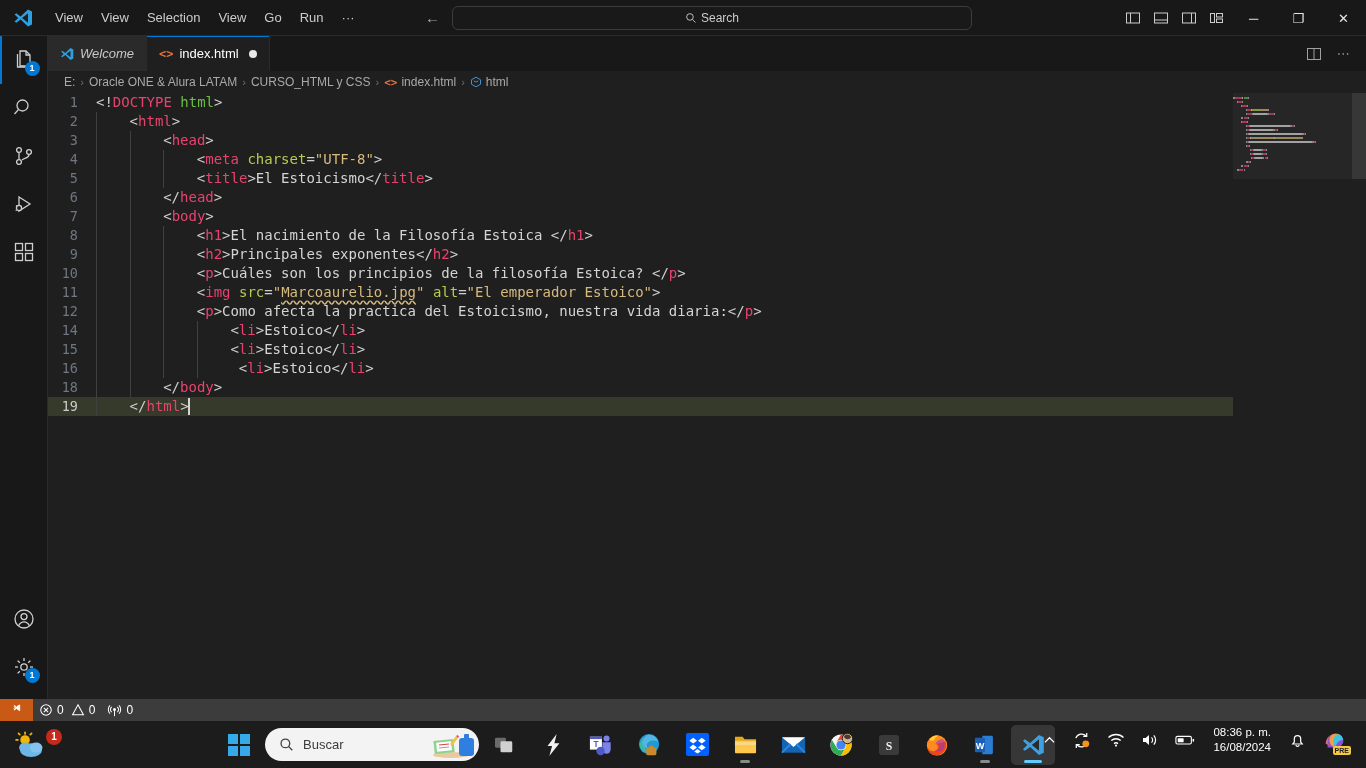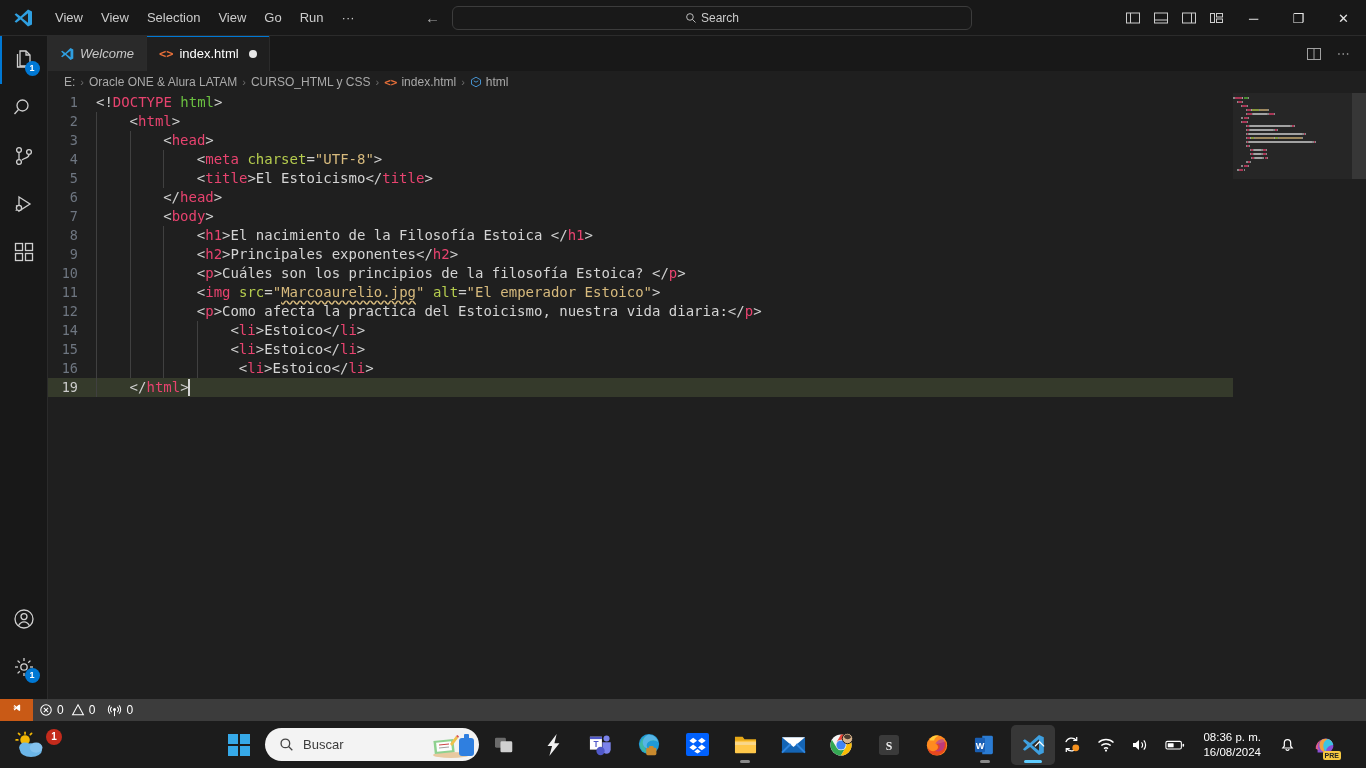--- a/index.html
+++ b/index.html
@@ -192,21 +192,21 @@
   .tb-icon.active::after {
     content: ''; position: absolute; bottom: 2px; left: 50%; transform: translateX(-50%);
     width: 18px; height: 3px; border-radius: 2px; background: #60cdff;
   }
   .searchbox {
     width: 214px; height: 33px; background: #f3f3f3; border-radius: 18px;
     display: flex; align-items: center; padding: 0 8px 0 14px; gap: 9px;
     color: #3b3b3b; font-size: 13px; cursor: default; position: relative;
   }
   .tray {
-    position: absolute; right: 16px; top: 0; height: 47px; display: flex; align-items: center; gap: 4px;
+    position: absolute; right: 6px; top: 0; height: 47px; display: flex; align-items: flex-start; gap: 4px;
     padding-right: 6px;
   }
   .tray-btn {
     height: 38px; display: flex; align-items: center; justify-content: center;
     padding: 0 6px; border-radius: 4px; cursor: default; color: #fff; position: relative;
   }
   .clock {
     display: flex; flex-direction: column; align-items: flex-end; justify-content: center;
     color: #ffffff; font-size: 11.5px; line-height: 15px; padding: 0 8px; height: 38px;
     border-radius: 4px; cursor: default;
@@ -403,20 +403,21 @@
         <div class="line"><div class="ln">6</div><div class="code"><div class="indent-guide" style="left: 0px;"></div><div class="indent-guide" style="left: 33.6px;"></div><span style="padding-left: 67.2px;"><span class="t-brack">&lt;/</span><span class="t-tag">head</span><span class="t-brack">&gt;</span></span></div></div>
         <div class="line"><div class="ln">7</div><div class="code"><div class="indent-guide" style="left: 0px;"></div><div class="indent-guide" style="left: 33.6px;"></div><span style="padding-left: 67.2px;"><span class="t-brack">&lt;</span><span class="t-tag">body</span><span class="t-brack">&gt;</span></span></div></div>
         <div class="line"><div class="ln">8</div><div class="code"><div class="indent-guide" style="left: 0px;"></div><div class="indent-guide" style="left: 33.6px;"></div><div class="indent-guide" style="left: 67.2px;"></div><span style="padding-left: 100.8px;"><span class="t-brack">&lt;</span><span class="t-tag">h1</span><span class="t-brack">&gt;</span><span class="t-text">El nacimiento de la Filosofía Estoica </span><span class="t-brack">&lt;/</span><span class="t-tag">h1</span><span class="t-brack">&gt;</span></span></div></div>
         <div class="line"><div class="ln">9</div><div class="code"><div class="indent-guide" style="left: 0px;"></div><div class="indent-guide" style="left: 33.6px;"></div><div class="indent-guide" style="left: 67.2px;"></div><span style="padding-left: 100.8px;"><span class="t-brack">&lt;</span><span class="t-tag">h2</span><span class="t-brack">&gt;</span><span class="t-text">Principales exponentes</span><span class="t-brack">&lt;/</span><span class="t-tag">h2</span><span class="t-brack">&gt;</span></span></div></div>
         <div class="line"><div class="ln">10</div><div class="code"><div class="indent-guide" style="left: 0px;"></div><div class="indent-guide" style="left: 33.6px;"></div><div class="indent-guide" style="left: 67.2px;"></div><span style="padding-left: 100.8px;"><span class="t-brack">&lt;</span><span class="t-tag">p</span><span class="t-brack">&gt;</span><span class="t-text">Cuáles son los principios de la filosofía Estoica? </span><span class="t-brack">&lt;/</span><span class="t-tag">p</span><span class="t-brack">&gt;</span></span></div></div>
         <div class="line"><div class="ln">11</div><div class="code"><div class="indent-guide" style="left: 0px;"></div><div class="indent-guide" style="left: 33.6px;"></div><div class="indent-guide" style="left: 67.2px;"></div><span style="padding-left: 100.8px;"><span class="t-brack">&lt;</span><span class="t-tag">img</span><span class="t-text"> </span><span class="t-attr">src</span><span class="t-brack">=</span><span class="t-val">"</span><span class="t-val squiggly">Marcoaurelio.jpg</span><span class="t-val">"</span><span class="t-text"> </span><span class="t-attr">alt</span><span class="t-brack">=</span><span class="t-val">"El emperador Estoico"</span><span class="t-brack">&gt;</span></span></div></div>
         <div class="line"><div class="ln">12</div><div class="code"><div class="indent-guide" style="left: 0px;"></div><div class="indent-guide" style="left: 33.6px;"></div><div class="indent-guide" style="left: 67.2px;"></div><span style="padding-left: 100.8px;"><span class="t-brack">&lt;</span><span class="t-tag">p</span><span class="t-brack">&gt;</span><span class="t-text">Como afecta la practica del Estoicismo, nuestra vida diaria:</span><span class="t-brack">&lt;/</span><span class="t-tag">p</span><span class="t-brack">&gt;</span></span></div></div>
         <div class="line"><div class="ln">14</div><div class="code"><div class="indent-guide" style="left: 0px;"></div><div class="indent-guide" style="left: 33.6px;"></div><div class="indent-guide" style="left: 67.2px;"></div><div class="indent-guide" style="left: 100.8px;"></div><span style="padding-left: 134.4px;"><span class="t-brack">&lt;</span><span class="t-tag">li</span><span class="t-brack">&gt;</span><span class="t-text">Estoico</span><span class="t-brack">&lt;/</span><span class="t-tag">li</span><span class="t-brack">&gt;</span></span></div></div>
         <div class="line"><div class="ln">15</div><div class="code"><div class="indent-guide" style="left: 0px;"></div><div class="indent-guide" style="left: 33.6px;"></div><div class="indent-guide" style="left: 67.2px;"></div><div class="indent-guide" style="left: 100.8px;"></div><span style="padding-left: 134.4px;"><span class="t-brack">&lt;</span><span class="t-tag">li</span><span class="t-brack">&gt;</span><span class="t-text">Estoico</span><span class="t-brack">&lt;/</span><span class="t-tag">li</span><span class="t-brack">&gt;</span></span></div></div>
         <div class="line"><div class="ln">16</div><div class="code"><div class="indent-guide" style="left: 0px;"></div><div class="indent-guide" style="left: 33.6px;"></div><div class="indent-guide" style="left: 67.2px;"></div><div class="indent-guide" style="left: 100.8px;"></div><span style="padding-left: 142.8px;"><span class="t-brack">&lt;</span><span class="t-tag">li</span><span class="t-brack">&gt;</span><span class="t-text">Estoico</span><span class="t-brack">&lt;/</span><span class="t-tag">li</span><span class="t-brack">&gt;</span></span></div></div>
+        <div class="line"><div class="ln">18</div><div class="code"><div class="indent-guide" style="left: 0px;"></div><div class="indent-guide" style="left: 33.6px;"></div><span style="padding-left: 67.2px;"><span class="t-brack">&lt;/</span><span class="t-tag">body</span><span class="t-brack">&gt;</span></span></div></div>
         <div class="line active"><div class="ln">19</div><div class="code"><div class="indent-guide" style="left: 0px;"></div><span style="padding-left: 33.6px;"><span class="t-brack">&lt;/</span><span class="t-tag">html</span><span class="t-brack">&gt;</span><span class="cursor"></span></span></div></div>
       </div>
 
     <div class="minimap" id="minimap">
       <div class="mm-slider"></div>
     <div class="mm-row">
           <div class="mm-blk" style="left: 0px; width: 2.1px; background: rgb(154, 154, 154);"></div>
           <div class="mm-blk" style="left: 2.1px; width: 7.35px; background: rgb(192, 58, 94);"></div>
           <div class="mm-blk" style="left: 9.45px; width: 1.05px; background: rgb(184, 184, 184);"></div>
           <div class="mm-blk" style="left: 10.5px; width: 4.2px; background: rgb(78, 158, 51);"></div>

